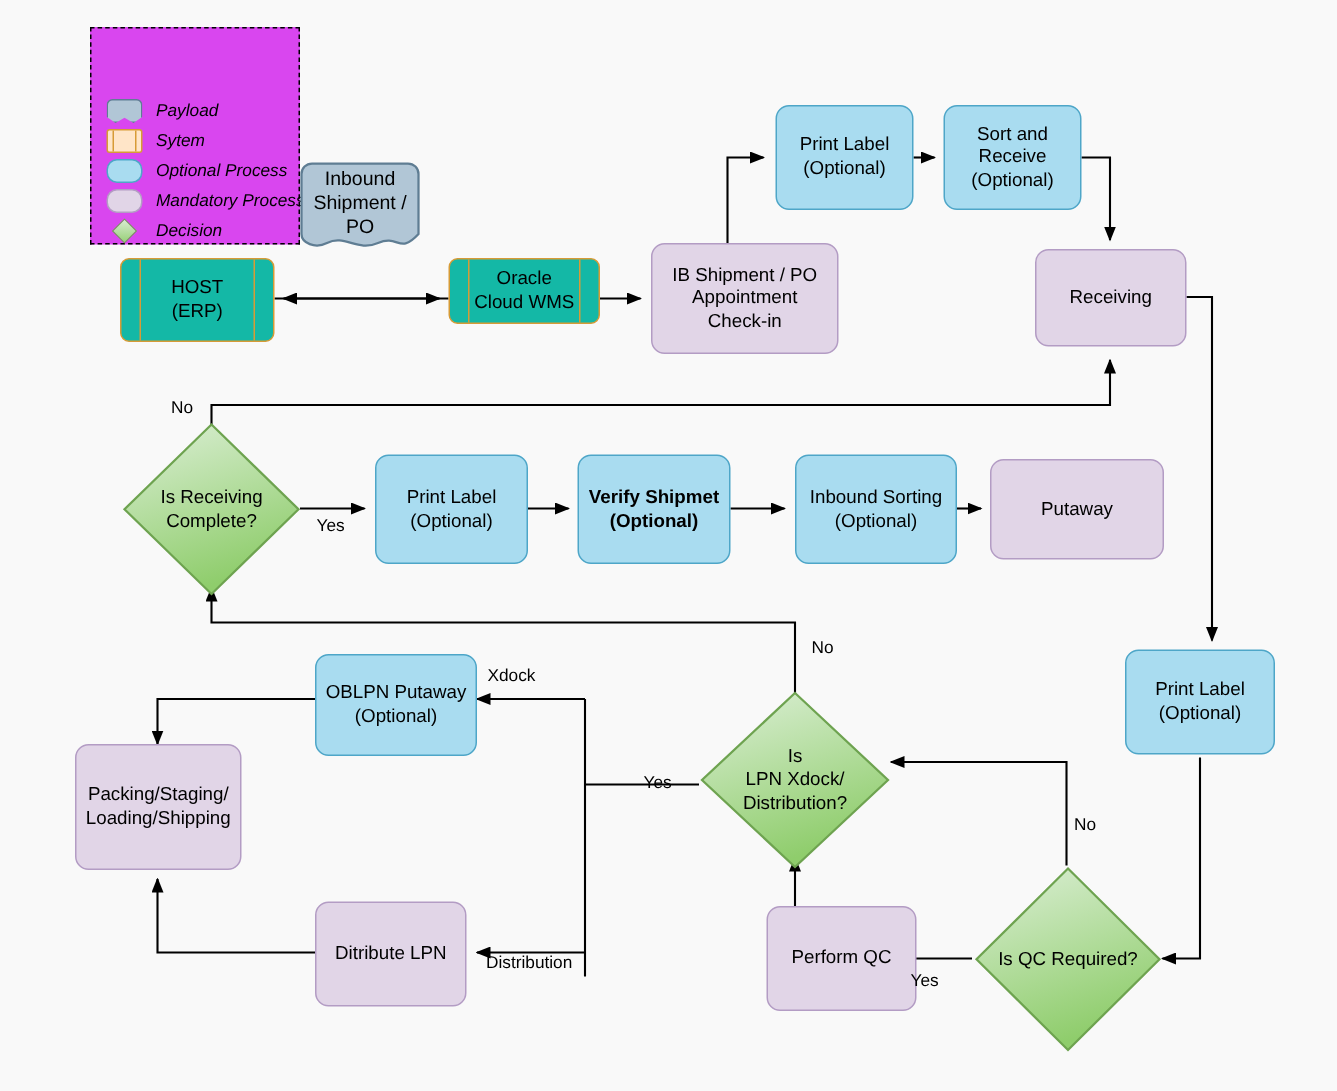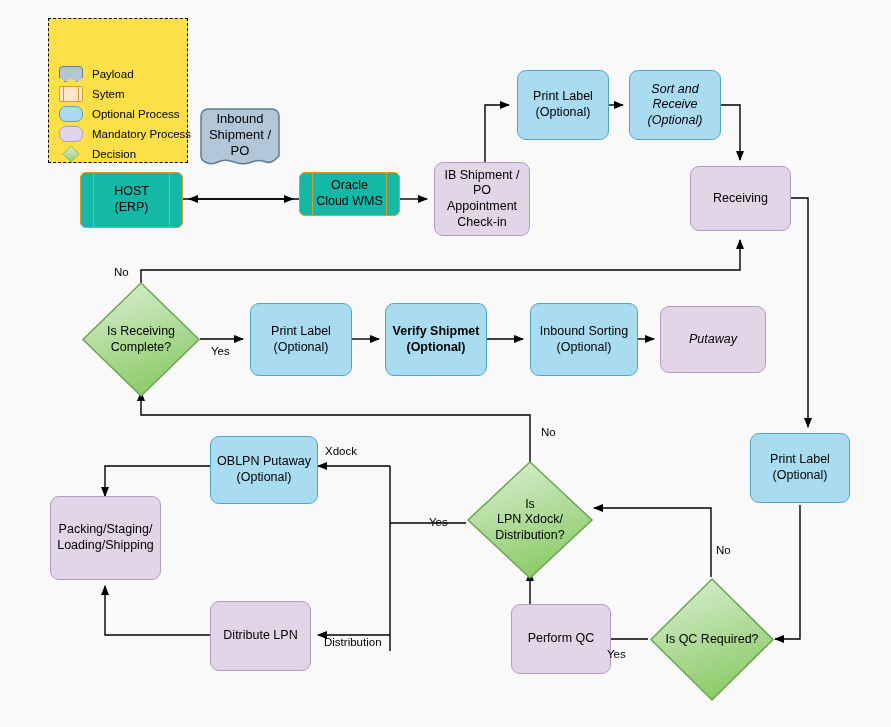--- a/index.html
+++ b/index.html
@@ -28,22 +28,22 @@
 
   .payload{font-size:13px;}
   .payload .pshape{position:absolute;inset:0;}
   .payload .lbl{position:relative;z-index:2;padding-bottom:8px;}
 
   .decision{font-size:12.5px;}
   .decision .dshape{position:absolute;inset:0;}
   .decision .lbl{position:relative;z-index:2;}
 
   
-  #legend{position:absolute;left:48px;top:18px;width:140px;height:145px;
-          border:1.6px dashed #000;background:#fde047;box-sizing:border-box;}
+  #legend{position:absolute;left:60px;top:18px;width:140px;height:145px;
+          border:1.6px dashed #000;background:#d946ef;box-sizing:border-box;font-style:italic;}
   .lgrow{position:absolute;left:10px;display:flex;align-items:center;height:18px;}
   .lgrow .sw{width:22px;height:14px;margin-right:9px;position:relative;flex:0 0 auto;}
   .lgrow .txt{font-size:11.5px;color:#000;white-space:nowrap;}
 
   .sw-payload{background:#b1c6d6;border:1.3px solid #5f7d93;
      border-radius:4px 4px 2px 2px;
      clip-path:polygon(0 0,100% 0,100% 74%,75% 100%,50% 78%,25% 100%,0 74%);}
   .sw-system{background:#ffe5c8;border:1.3px solid #d79b36;border-radius:2px;}
   .sw-system::before,.sw-system::after{content:"";position:absolute;top:0;bottom:0;
      width:0;border-left:1.3px solid #d79b36;}
@@ -153,32 +153,32 @@
   <div class="node system" style="left:80px;top:172px;width:103px;height:56px;">
     <span class="lbl">HOST
 (ERP)</span>
   </div>
 
   <div class="node system" style="left:299px;top:172px;width:101px;height:44px;">
     <span class="lbl">Oracle
 Cloud WMS</span>
   </div>
 
-  <div class="node mandatory" style="left:434px;top:162px;width:96px;height:74px;">
+  <div class="node mandatory" style="left:434px;top:162px;width:125px;height:74px;">
     <span class="lbl">IB Shipment / PO
 Appointment
 Check-in</span>
   </div>
 
   <div class="node optional" style="left:517px;top:70px;width:92px;height:70px;">
     <span class="lbl">Print Label
 (Optional)</span>
   </div>
 
-  <div class="node optional" style="left:629px;top:70px;width:92px;height:70px;font-style:italic;">
+  <div class="node optional" style="left:629px;top:70px;width:92px;height:70px;">
     <span class="lbl">Sort and
 Receive
 (Optional)</span>
   </div>
 
   <div class="node mandatory" style="left:690px;top:166px;width:101px;height:65px;">
     <span class="lbl">Receiving</span>
   </div>
 
   <div class="node decision" style="left:81px;top:281px;width:120px;height:117px;">
@@ -197,21 +197,21 @@
   <div class="node optional" style="left:385px;top:303px;width:102px;height:73px;font-weight:bold;">
     <span class="lbl">Verify Shipmet
 (Optional)</span>
   </div>
 
   <div class="node optional" style="left:530px;top:303px;width:108px;height:73px;">
     <span class="lbl">Inbound Sorting
 (Optional)</span>
   </div>
 
-  <div class="node mandatory" style="left:660px;top:306px;width:106px;height:67px;font-style:italic;">
+  <div class="node mandatory" style="left:660px;top:306px;width:116px;height:67px;">
     <span class="lbl">Putaway</span>
   </div>
 
   <div class="node optional" style="left:750px;top:433px;width:100px;height:70px;">
     <span class="lbl">Print Label
 (Optional)</span>
   </div>
 
   <div class="node decision" style="left:649px;top:577px;width:126px;height:125px;">
     <svg class="dshape" viewBox="0 0 126 125" preserveAspectRatio="none">

